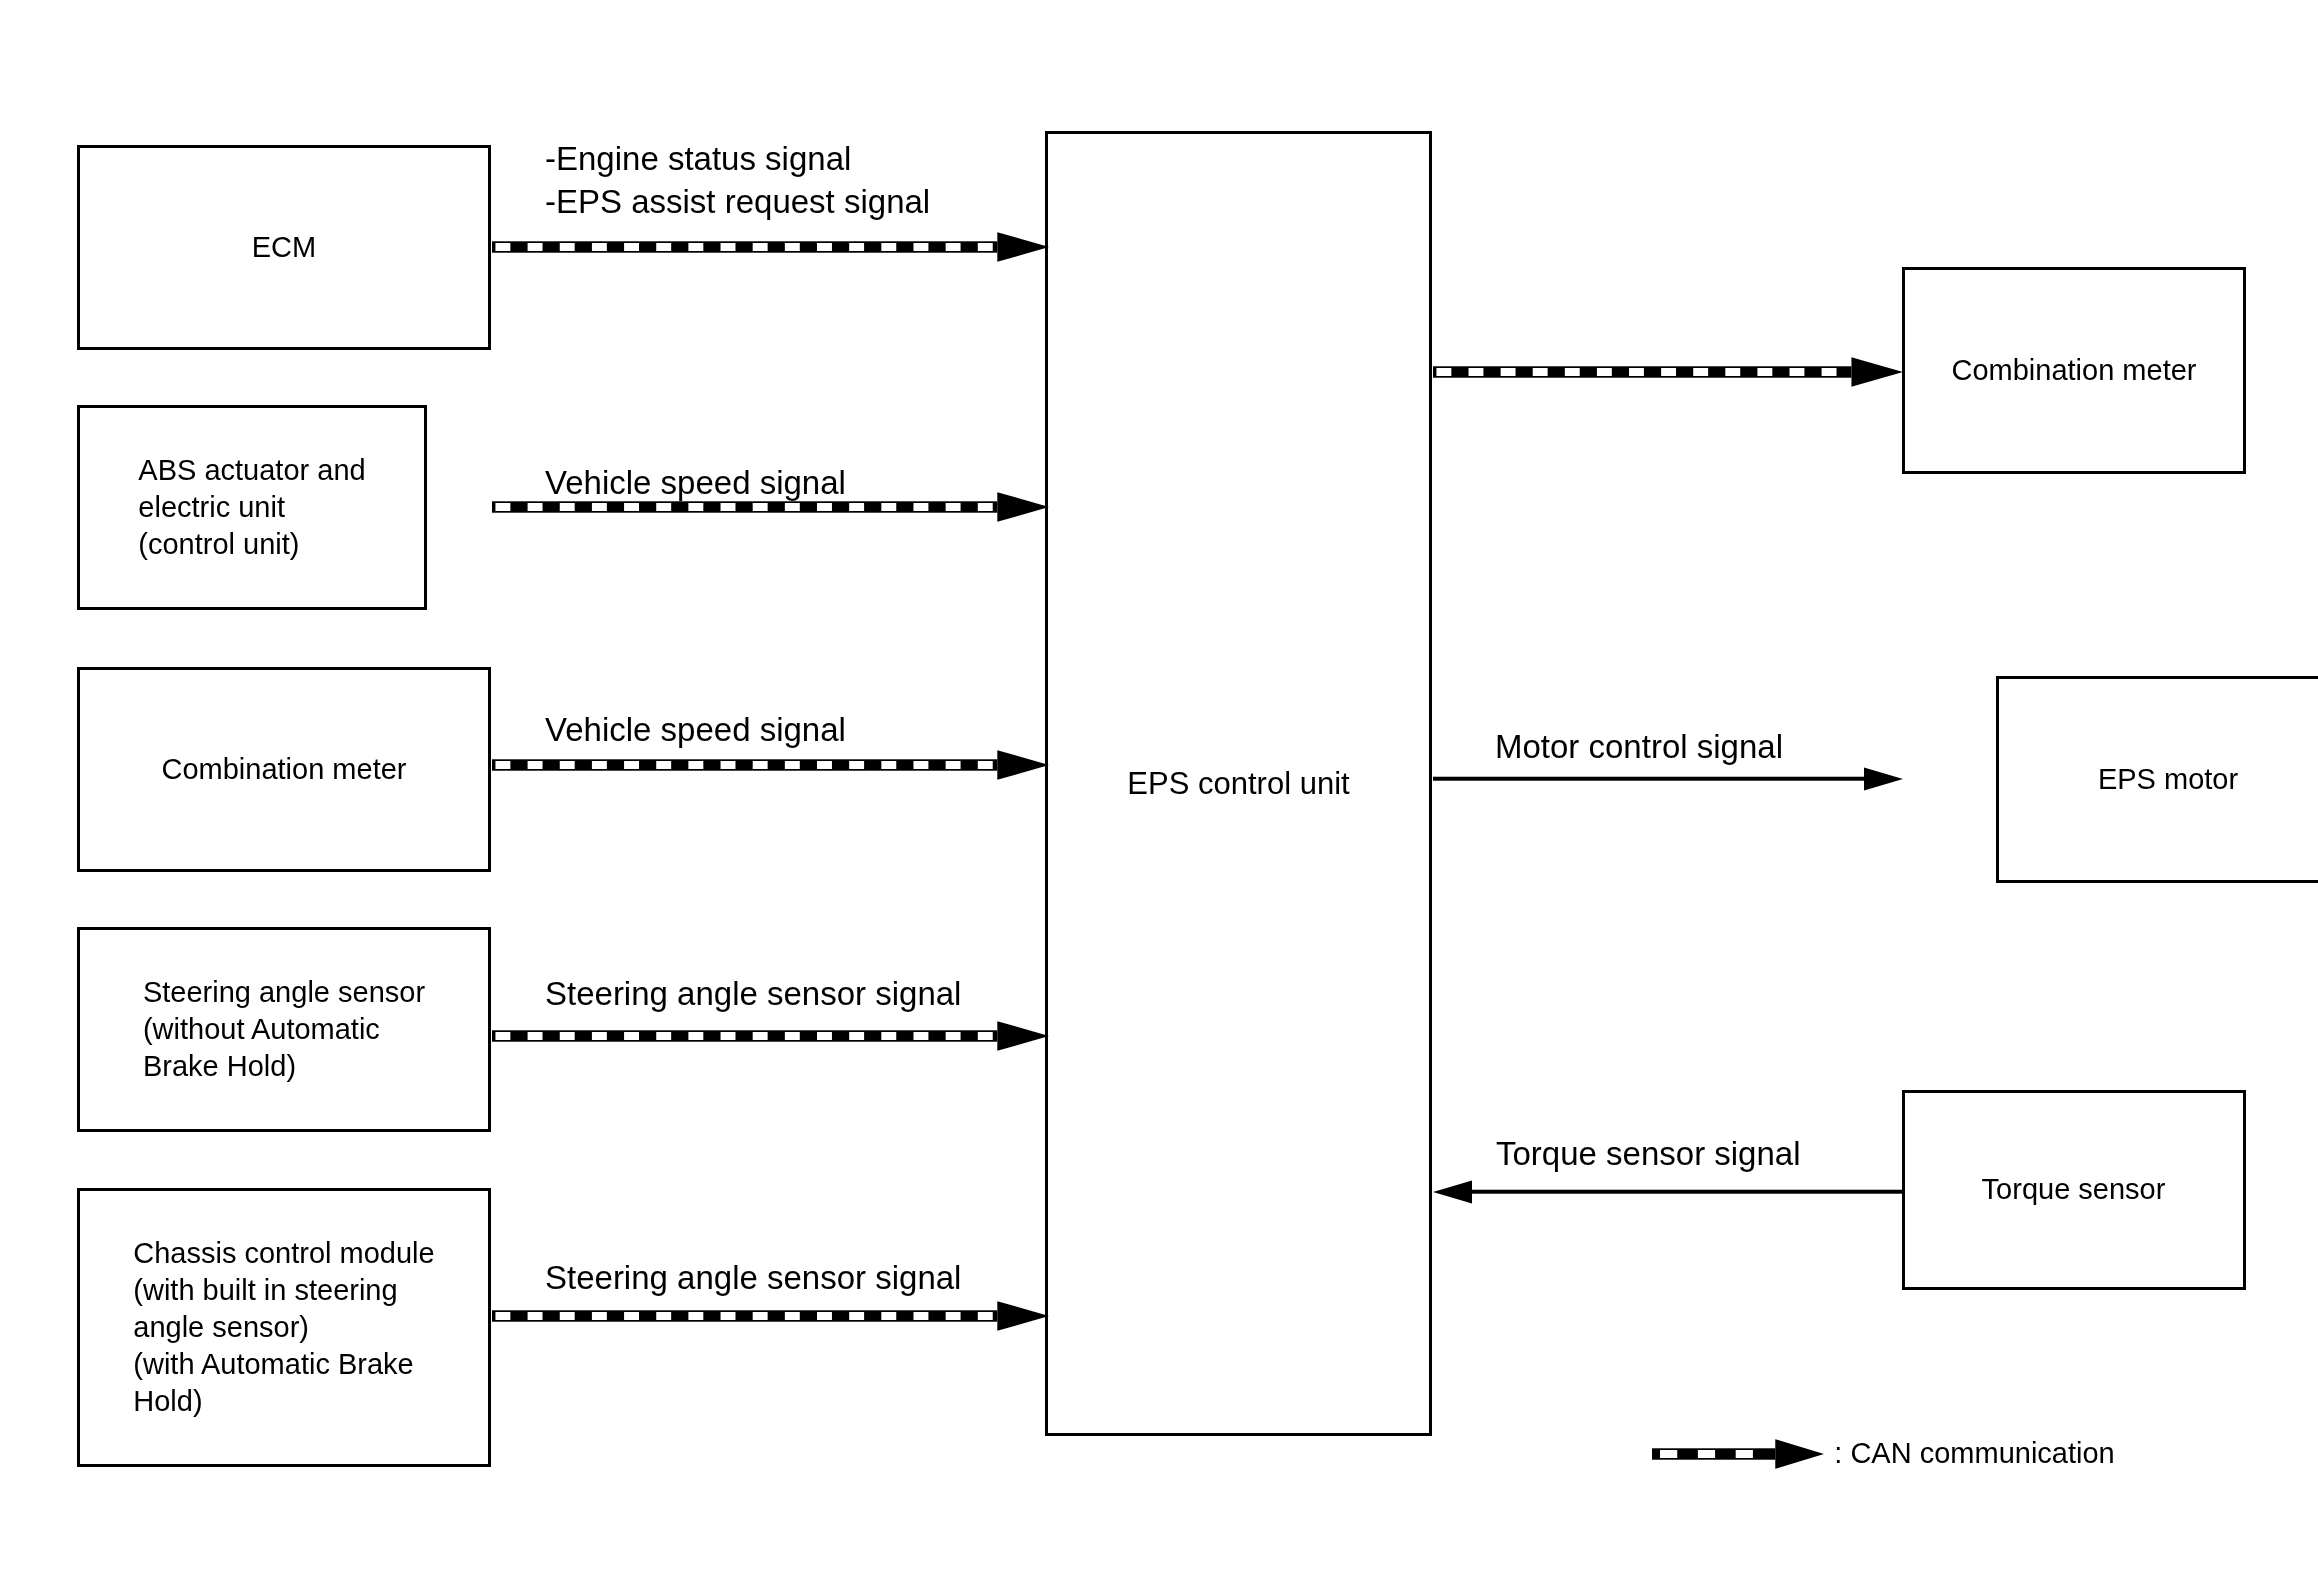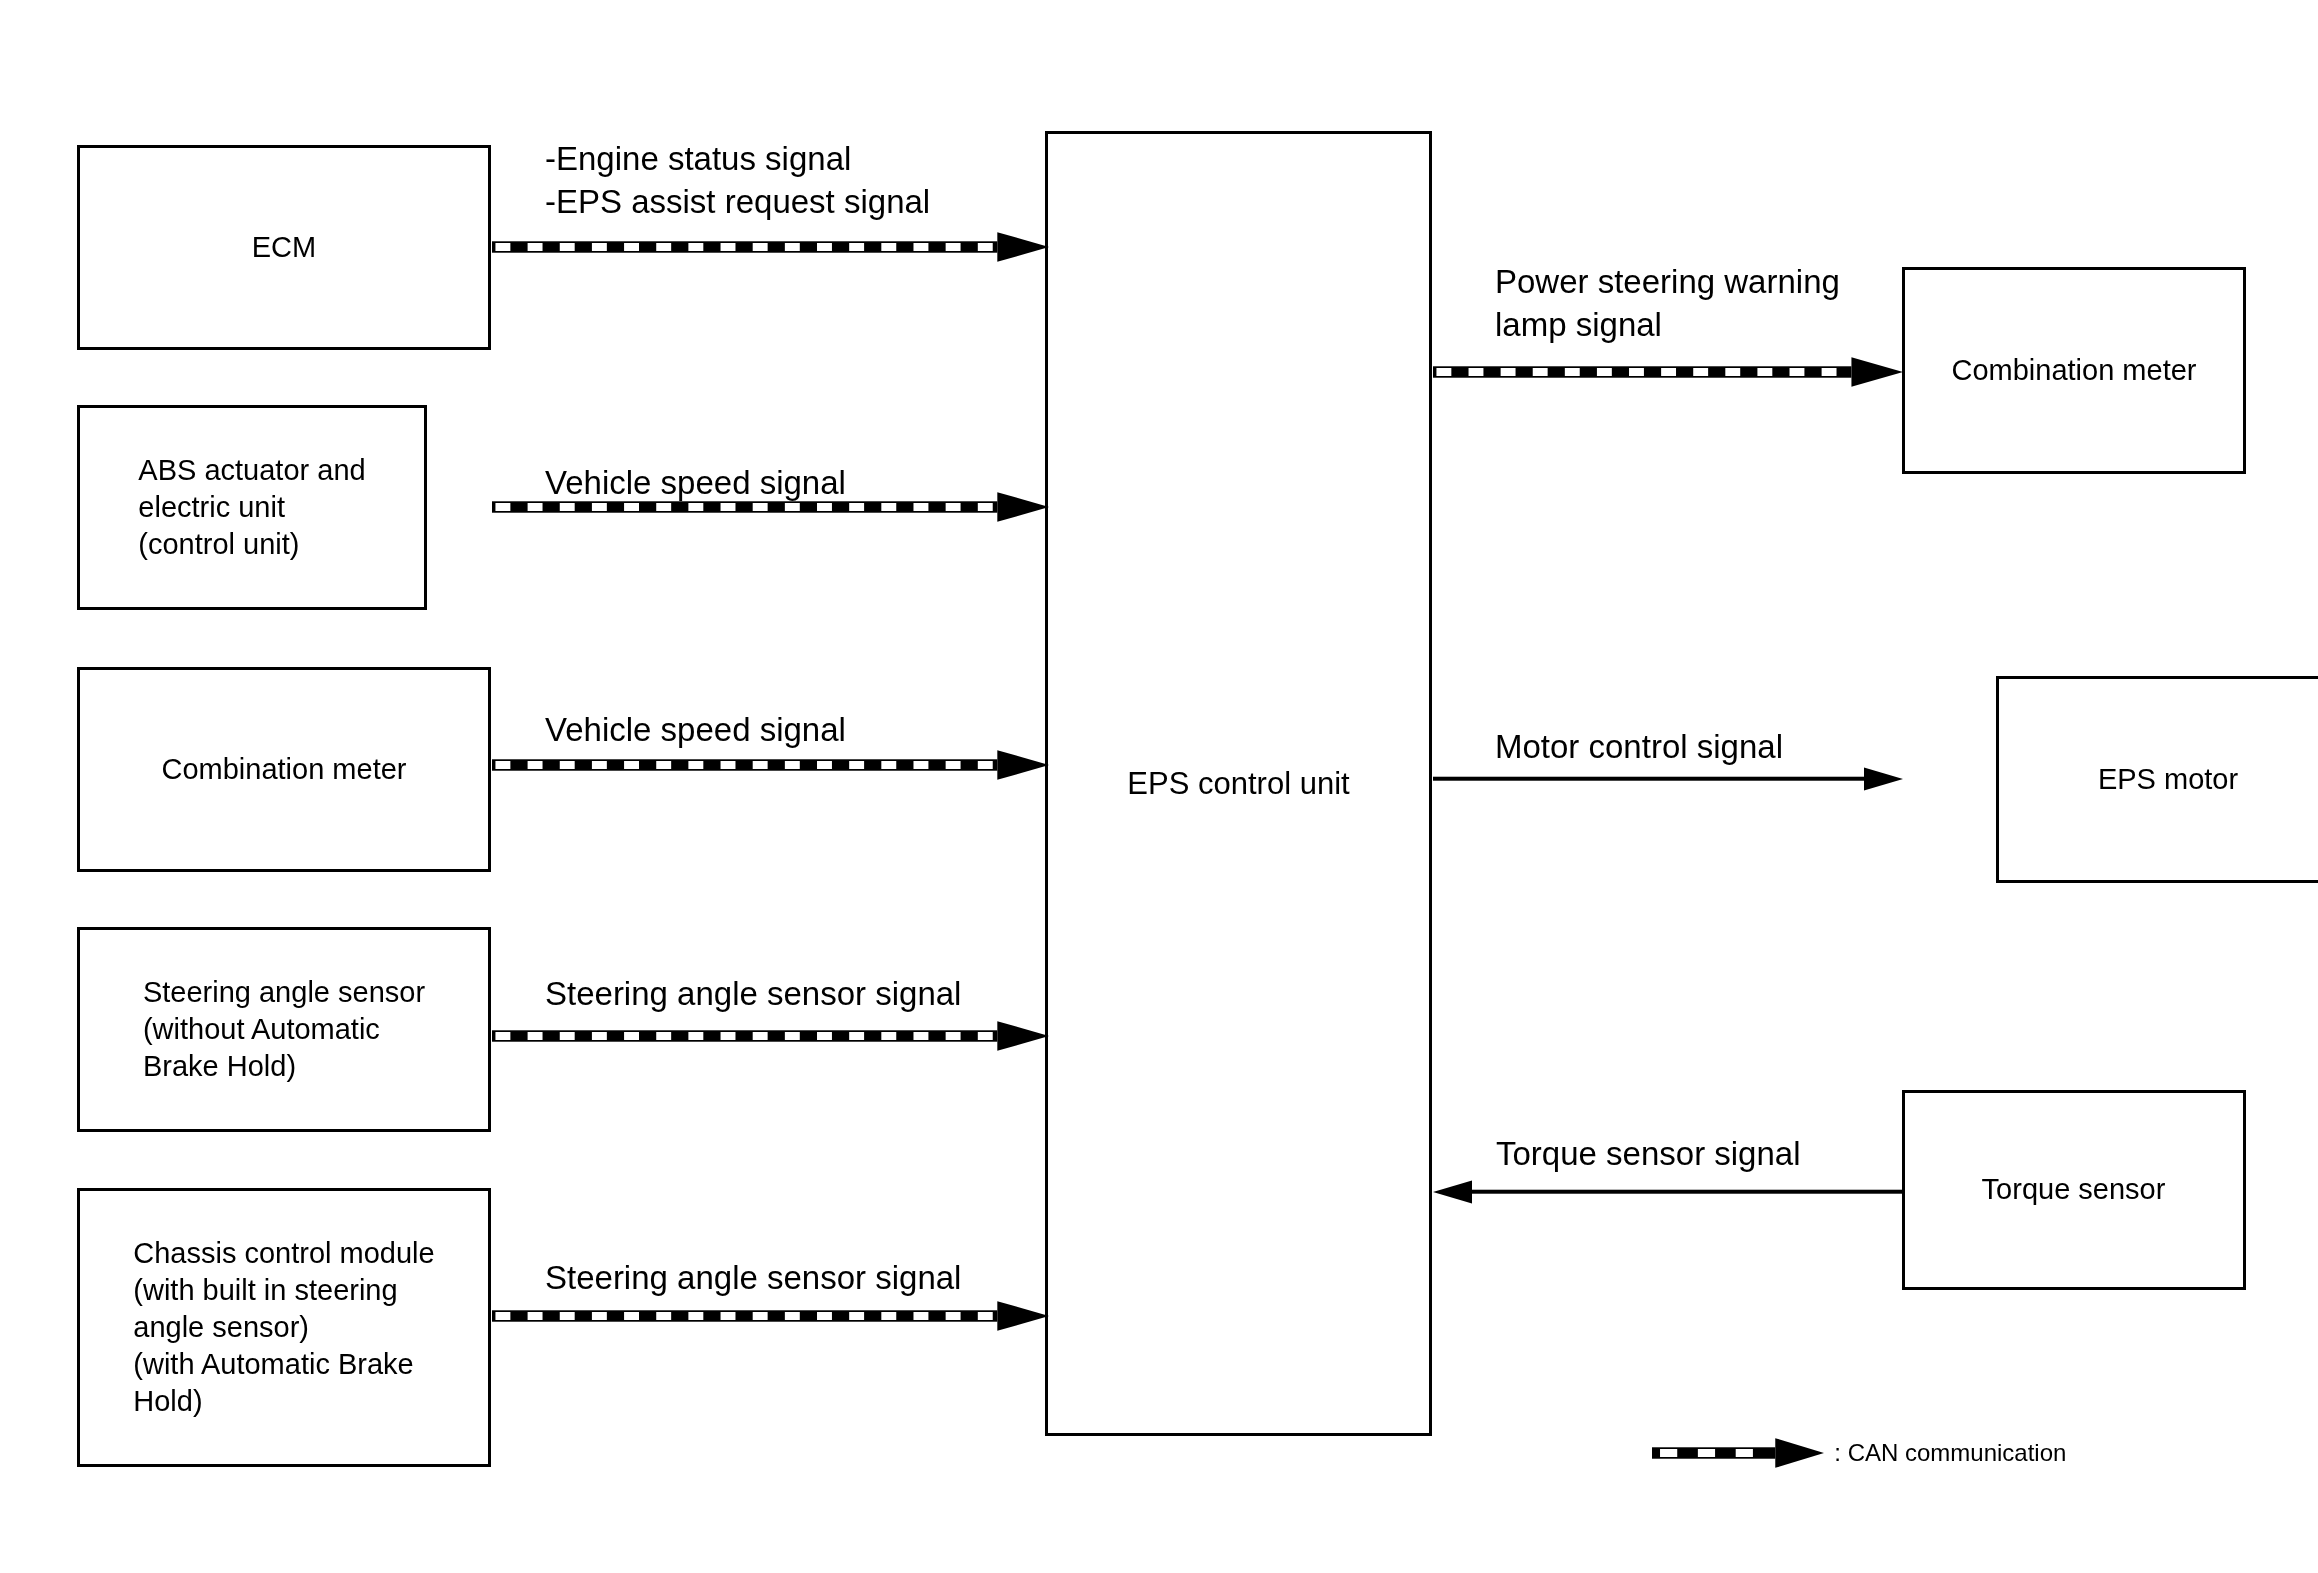--- a/index.html
+++ b/index.html
@@ -57,21 +57,21 @@
   .thin-arrow svg { display:block; width:100%; height:100%; }
 
   .legend {
     position: absolute;
     display: flex;
     align-items: center;
   }
   .legend-arrow { width: 172px; height: 32px; }
   .legend-arrow svg { display:block; width:100%; height:100%; }
   .legend-text {
-    font-size: 24px;
+    font-size: 29px;
     color: #000000;
     margin-left: 10.3px;
     white-space: nowrap;
   }
 </style>
 </head>
 <body>
 
 <div id="stage">
 
@@ -105,22 +105,20 @@
 -EPS assist request signal</div>
 
   <div class="label" style="left:545px; top:462px;">Vehicle speed signal</div>
 
   <div class="label" style="left:545px; top:709px;">Vehicle speed signal</div>
 
   <div class="label" style="left:545px; top:973px;">Steering angle sensor signal</div>
 
   <div class="label" style="left:545px; top:1257px;">Steering angle sensor signal</div>
 
-  <div class="label" style="left:1495px; top:261px;">Power steering warning
-lamp signal</div>
 
   <div class="label" style="left:1495px; top:726px;">Motor control signal</div>
 
   <div class="label" style="left:1496px; top:1133px;">Torque sensor signal</div>
 
   <div class="can-arrow" style="left:492px; top:231px; width:557px;">
     <svg viewBox="0 0 970 56" preserveAspectRatio="none">
       <rect x="0" y="18" width="880" height="20" fill="#000"></rect>
       <g fill="#fff">
         <rect x="6" y="21" width="26" height="14"></rect>

